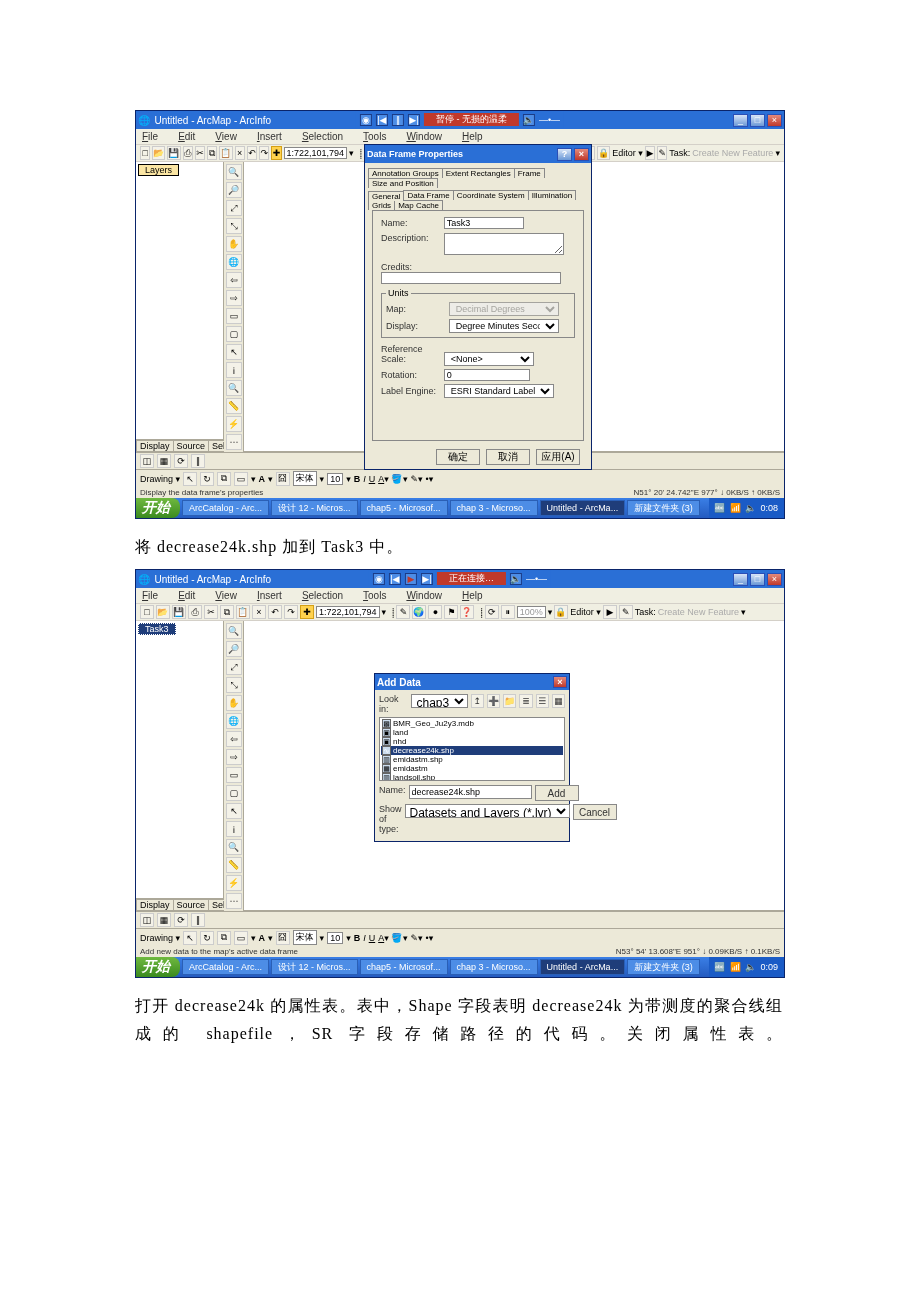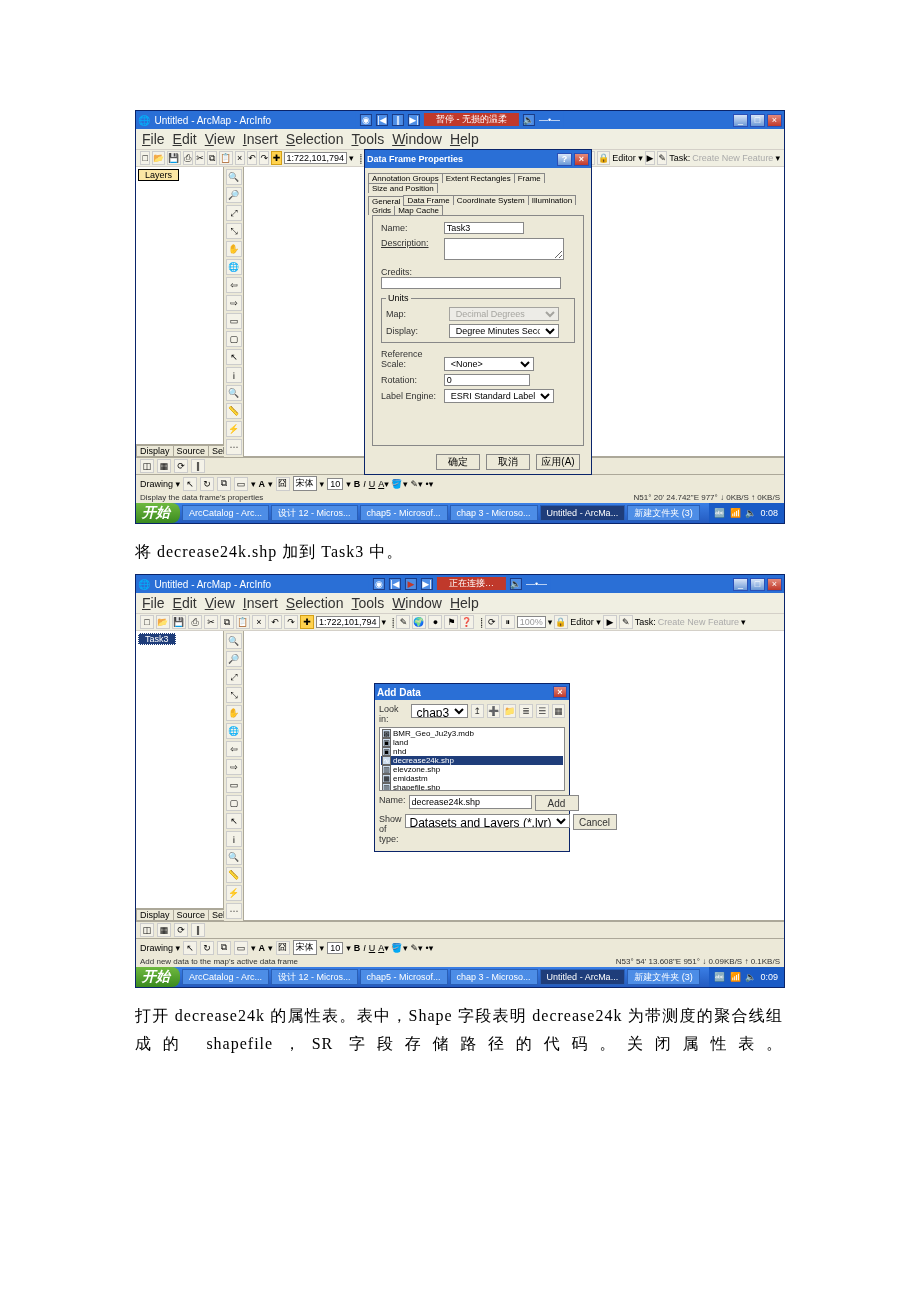--- a/index.html
+++ b/index.html
@@ -15,21 +15,21 @@
   .titlebar {
     height: 18px; display: flex; align-items: center; justify-content: space-between;
     background: linear-gradient(to bottom, #2a6fd6, #2a6fd6); color: #fff; font-size: 10px;
     padding: 0 2px;
   }
   .titlebar-left { display: flex; gap: 4px; align-items: center; }
   .titlebar-right { display: flex; gap: 2px; }
   .winbtn { width: 15px; height: 13px; background: linear-gradient(#d7e4f7,#6a98d6); border: 1px solid #2a4fb6; font-size: 9px; display: flex; align-items: center; justify-content: center; }
   .closebtn { background: linear-gradient(#e48a7a,#c0392b); color: #fff; }
 
-  .menubar { display: flex; gap: 8px; padding: 2px 6px; background: #f0efe2; font-size: 14px; color: #333; }
+  .menubar { display: flex; gap: 20px; padding: 2px 6px; background: #f0efe2; font-size: 10px; color: #333; }
   .menubar span:first-letter { text-decoration: underline; }
 
   .toolbar { display: flex; align-items: center; gap: 2px; padding: 1px 4px; background: #f0efe2; border-top: 1px solid #d4d0c8; border-bottom: 1px solid #d4d0c8; font-size: 9px; overflow: hidden; white-space: nowrap; }
   .tbtn { width: 14px; height: 14px; border: 1px solid #ccc; background: #f4f2e8; display:inline-flex; align-items:center; justify-content:center; font-size:9px;}
   .scalebox { border: 1px solid #888; background: #fff; padding: 0 2px; font-size: 9px; }
 
   .overlay-toolbar { position: absolute; top: 0; left: 50%; transform: translateX(-50%); display: flex; gap: 4px; background: #2a6fd6; padding: 2px 4px; color: #fff; font-size: 9px; align-items: center; }
   .overlay-toolbar .playbtn { width: 12px; height: 12px; background: #4d8de6; border:1px solid #1a3b86; display:inline-flex;align-items:center;justify-content:center;}
   .overlay-toolbar .redtag { background: #c0392b; padding: 0 12px; }
 
@@ -217,21 +217,21 @@
             <span>Illumination</span>
             <span>Grids</span>
             <span>Map Cache</span>
           </div>
           <div class="dfbody">
             <div>
               <label>Name:</label>
               <input type="text" style="width: 80px;" value="Task3">
             </div>
             <div style="margin-top:4px;">
-              <label style="vertical-align:top;text-decoration:underline;">Description:</label>
+              <label style="vertical-align:top;">Description:</label>
               <textarea style="width: 120px; height: 22px;"></textarea>
             </div>
             <div style="margin-top:4px;">
               <label>Credits:</label>
             </div>
             <div><input type="text" style="width: 180px;"></div>
             <fieldset class="fieldset">
               <legend>Units</legend>
               <div>
                 <label>Map:</label>
@@ -457,29 +457,29 @@
             <div class="item">
                   <span class="ic">▣</span>
                   <span>nhd</span>
                 </div>
             <div class="item sel">
                   <span class="ic">∿</span>
                   <span>decrease24k.shp</span>
                 </div>
             <div class="item">
                   <span class="ic">▥</span>
-                  <span>elevzone.shp</span>
+                  <span>emidastm.shp</span>
                 </div>
             <div class="item">
                   <span class="ic">▦</span>
                   <span>emidastm</span>
                 </div>
             <div class="item">
                   <span class="ic">▥</span>
-                  <span>shapefile.shp</span>
+                  <span>landsoil.shp</span>
                 </div>
 
           </div>
           <div class="adddlg-row" style="margin-top:4px;">
             <span style="width:48px;">Name:</span>
             <input class="adddlg-input" type="text" value="decrease24k.shp" style="">
             <div class="btn">Add</div>
           </div>
           <div class="adddlg-row">
             <span style="width:48px;">Show of type:</span>

